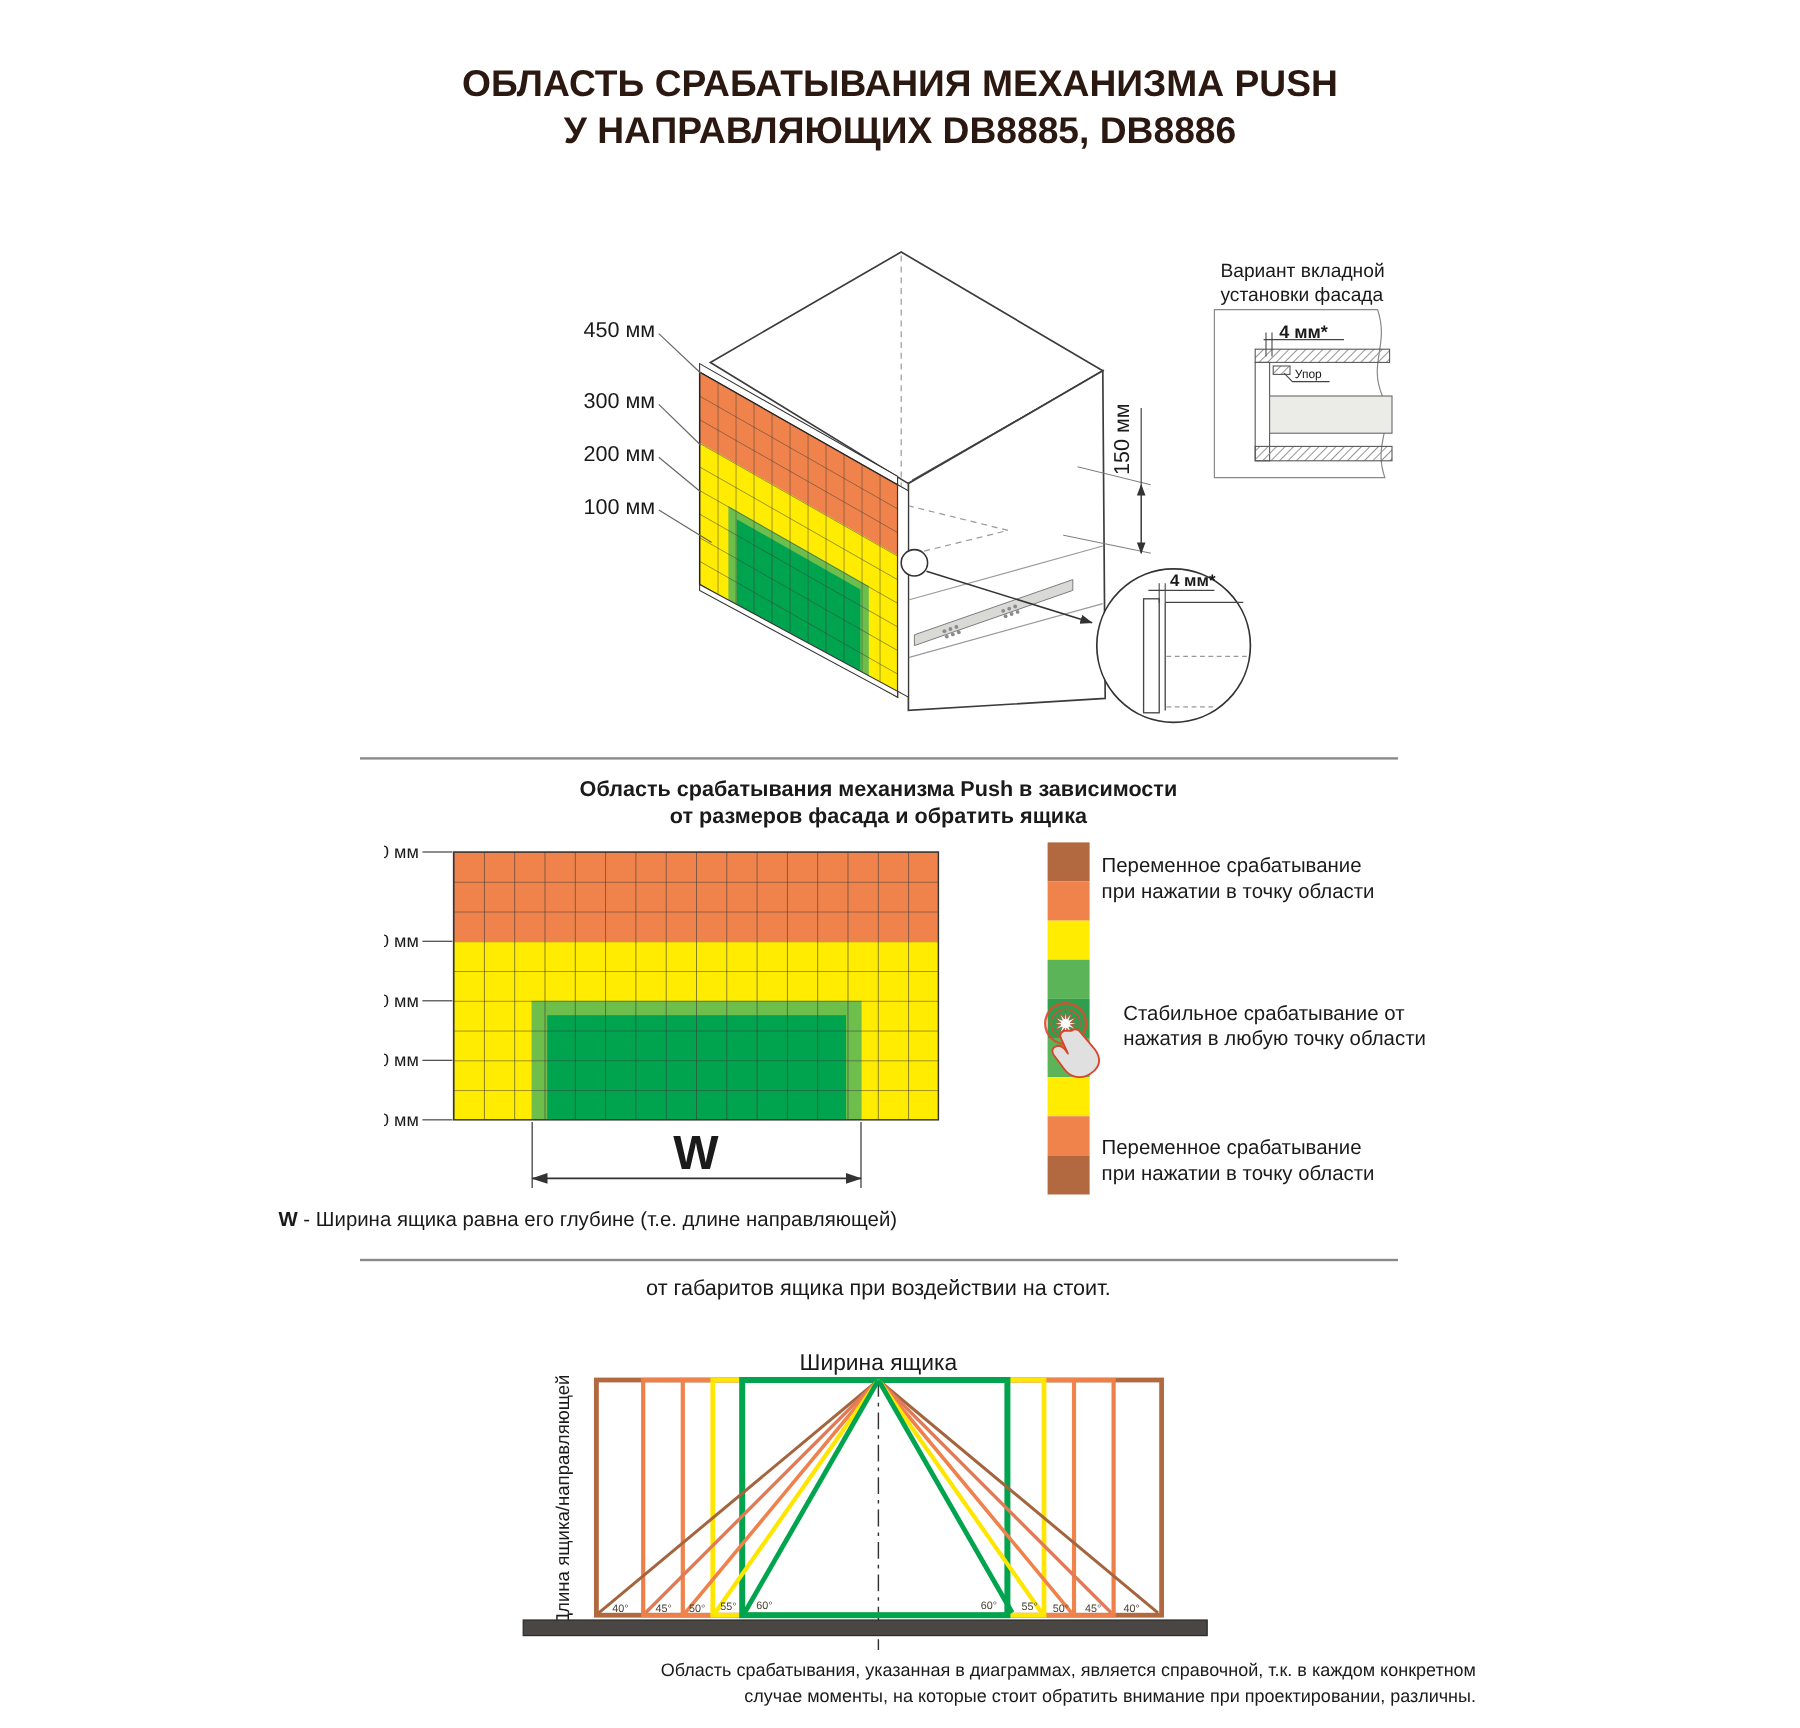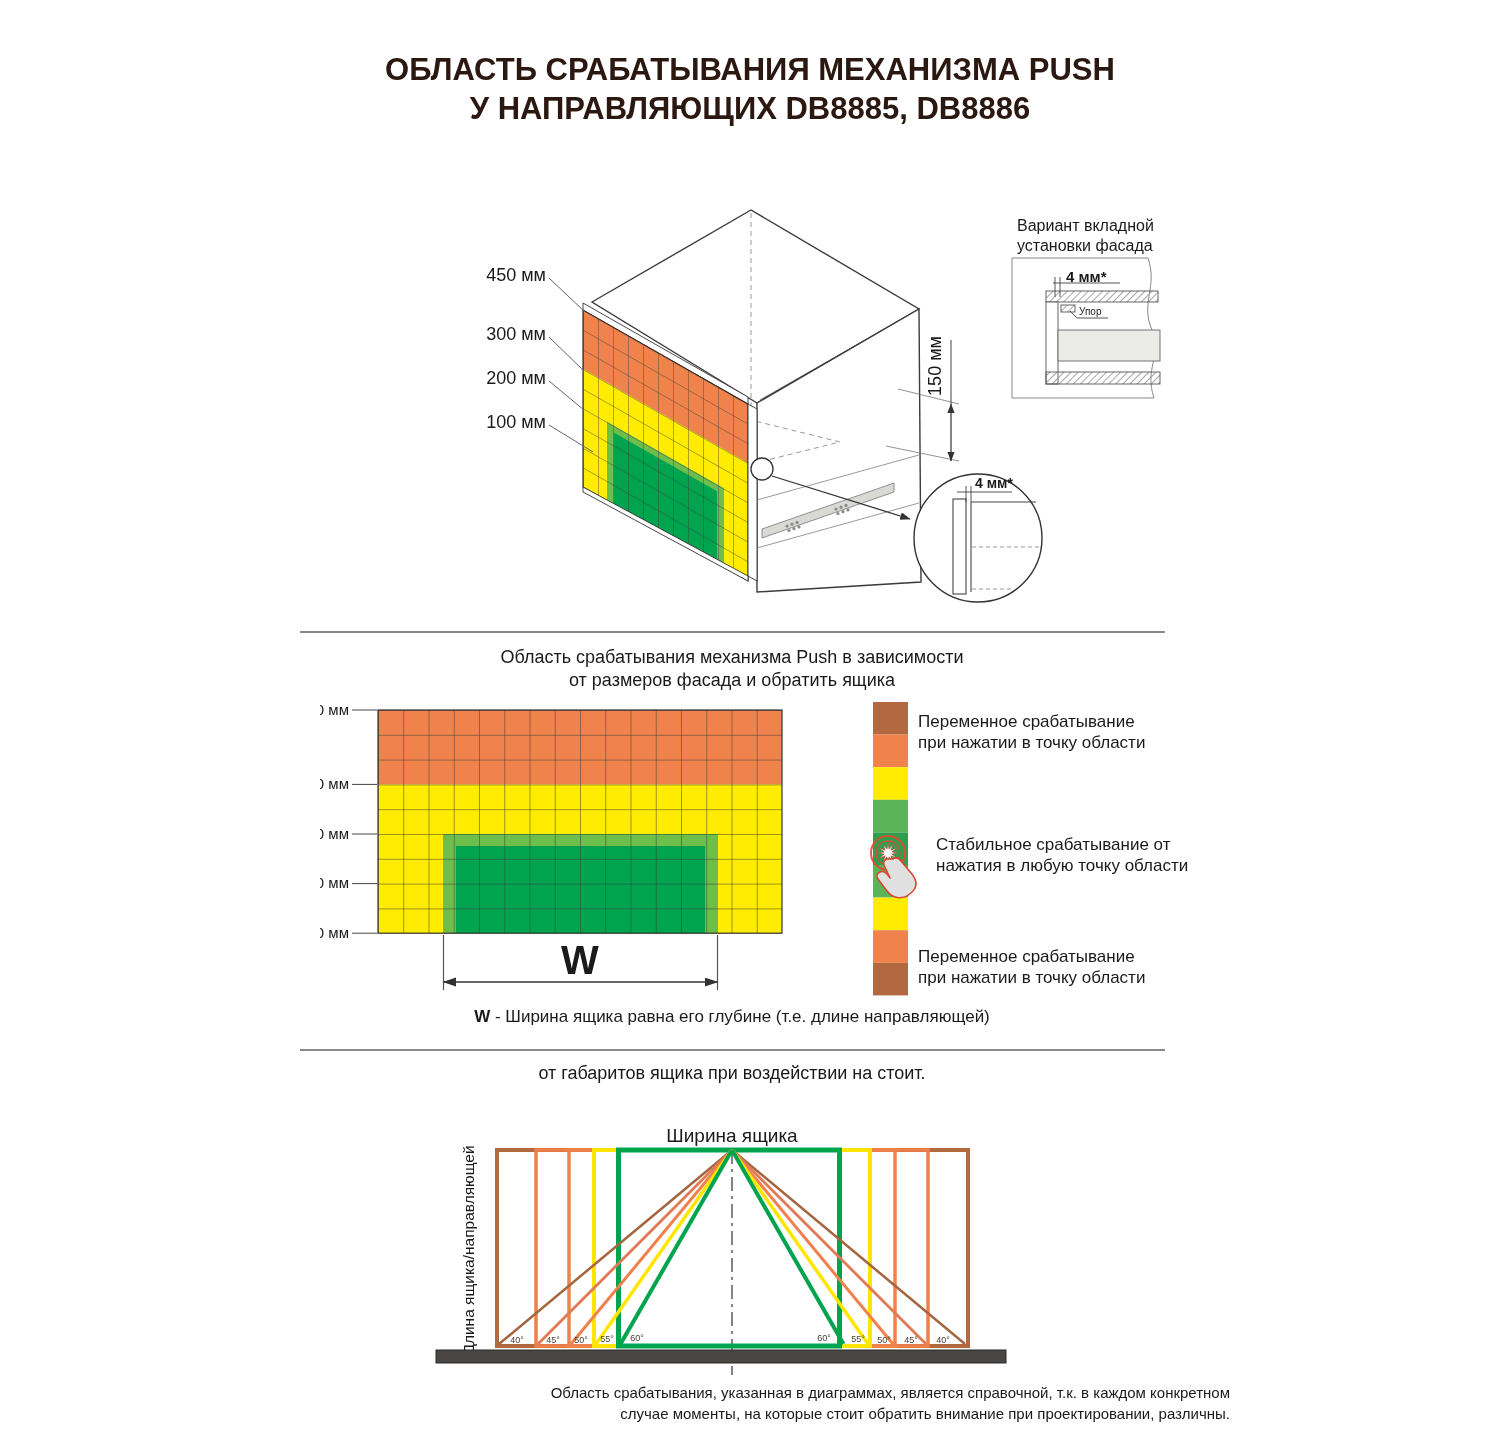--- a/index.html
+++ b/index.html
@@ -2,21 +2,21 @@
 <html><head>
 <meta charset="utf-8">
 <style>
   html,body{margin:0;padding:0;background:#ffffff;}
   body{width:1500px;height:1440px;position:relative;font-family:"Liberation Sans",sans-serif;color:#1e1e1e;overflow:hidden;}
   .abs{position:absolute;}
   .page-title{left:0;top:50px;width:1500px;text-align:center;font-size:31px;font-weight:bold;
     color:#2b1810;line-height:39px;letter-spacing:0px;}
   .section-title{width:1000px;left:232px;text-align:center;font-size:18px;color:#1a1a1a;line-height:23px;}
   .divider{left:300px;width:865px;height:2px;background:#8a8a8a;}
-  .caption{left:232px;width:1000px;text-align:center;font-size:17px;color:#1a1a1a;}
+  .caption{left:232px;width:1000px;font-size:17px;color:#1a1a1a;}
   .footer-note{left:230px;top:1382px;width:1000px;text-align:right;font-size:15px;line-height:21px;color:#1a1a1a;}
   svg text{font-family:"Liberation Sans",sans-serif;fill:#1a1a1a;}
   .dimtext{font-size:18px;}
   .ticktext{font-size:15px;}
   .legtext{font-size:17px;}
   .angletext{font-size:9px;fill:#4a4030;}
 </style>
 </head>
 <body>
 
@@ -138,21 +138,21 @@
     <line x1="1055" y1="277" x2="1055" y2="297" stroke="#444" stroke-width="0.9"></line>
     <line x1="1060" y1="277" x2="1060" y2="297" stroke="#444" stroke-width="0.9"></line>
     <text x="1066" y="282" font-size="15" font-weight="bold">4 мм*</text>
     <polyline points="1070,311 1077,318 1108,318" fill="none" stroke="#444" stroke-width="0.9"></polyline>
     <text x="1079" y="315" font-size="10">Упор</text>
   </g>
 </svg>
 
 <div class="abs divider" style="top:631px;"></div>
 
-<div class="abs section-title" style="top:646px;">
+<div class="abs section-title" style="top:646px;font-weight:bold;">
   <div>Область срабатывания механизма Push в зависимости</div>
   <div>от размеров фасада и обратить ящика</div>
 </div>
 
 <svg class="abs" style="left:320px;top:695px;" width="870" height="335" viewBox="320 695 870 335">
   <defs>
     <pattern id="grid2d" x="378" y="710" width="25.25" height="24.8" patternUnits="userSpaceOnUse">
       <path d="M25.25,0H0V24.8" fill="none" stroke="#3b3b3b" stroke-width="1"></path>
     </pattern>
     <marker id="ah2" markerWidth="10" markerHeight="8" refX="8.5" refY="3" orient="auto-start-reverse">

